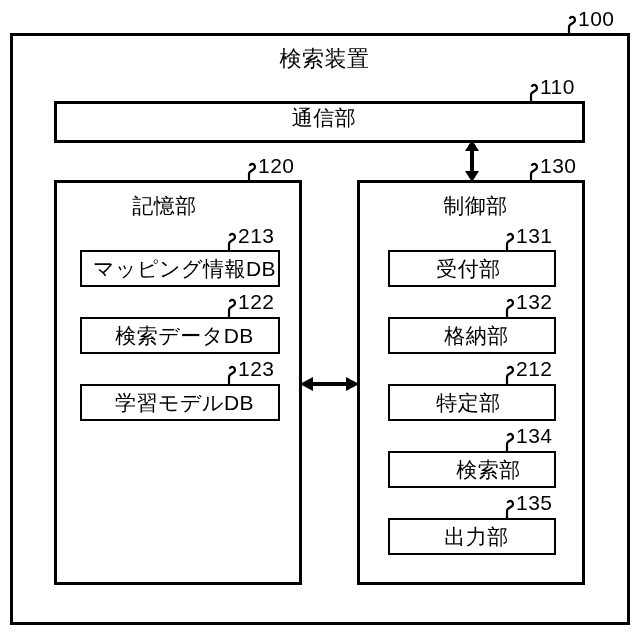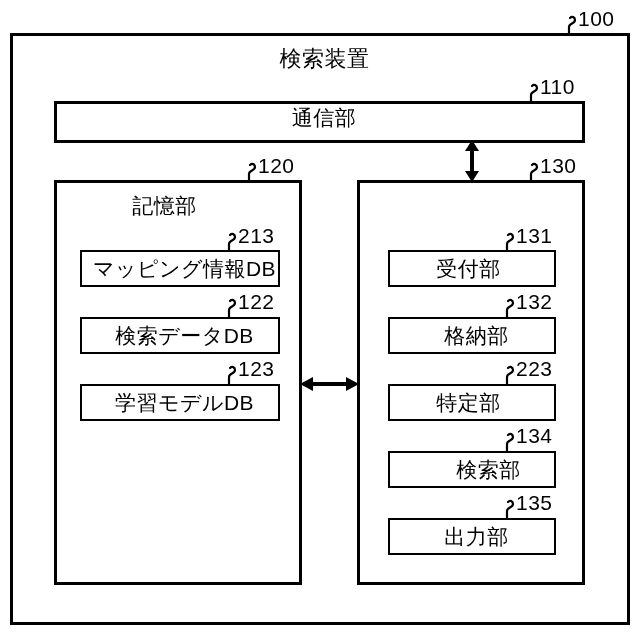--- a/index.html
+++ b/index.html
@@ -139,39 +139,40 @@
     <polygon points="0,12 13,5 13,19" fill="#000"></polygon>
     <polygon points="59,12 46,5 46,19" fill="#000"></polygon>
   </svg>
 
   <svg class="ref-hook" style="left:528px; top:162px; width:16px; height:20px;" viewBox="0 0 16 20">
     <path d="M3 19 L3 12 C3 8 9 9 9 5 C9 2 6 1 4 3" fill="none" stroke="#000" stroke-width="2.2" stroke-linecap="round"></path>
   </svg>
   <div class="ref" style="left:540px; top:155px;">130</div>
 
   <div class="box" style="left:357px; top:180px; width:228px; height:405px;"></div>
+  <div class="lbl box-title" style="left:357px; top:190px; width:228px; height:30px;">制御部</div>
 
   <svg class="ref-hook" style="left:504px; top:232px; width:16px; height:20px;" viewBox="0 0 16 20">
     <path d="M3 19 L3 12 C3 8 9 9 9 5 C9 2 6 1 4 3" fill="none" stroke="#000" stroke-width="2.2" stroke-linecap="round"></path>
   </svg>
   <div class="ref" style="left:516px; top:225px;">131</div>
   <div class="box thin" style="left:388px; top:250px; width:168px; height:37px;"></div>
   <div class="lbl inner-title" style="left:388px; top:250px; width:152px; height:37px;">受付部</div>
 
   <svg class="ref-hook" style="left:504px; top:298px; width:16px; height:20px;" viewBox="0 0 16 20">
     <path d="M3 19 L3 12 C3 8 9 9 9 5 C9 2 6 1 4 3" fill="none" stroke="#000" stroke-width="2.2" stroke-linecap="round"></path>
   </svg>
   <div class="ref" style="left:516px; top:291px;">132</div>
   <div class="box thin" style="left:388px; top:317px; width:168px; height:37px;"></div>
   <div class="lbl inner-title" style="left:388px; top:317px; width:168px; height:37px;">格納部</div>
 
   <svg class="ref-hook" style="left:504px; top:365px; width:16px; height:20px;" viewBox="0 0 16 20">
     <path d="M3 19 L3 12 C3 8 9 9 9 5 C9 2 6 1 4 3" fill="none" stroke="#000" stroke-width="2.2" stroke-linecap="round"></path>
   </svg>
-  <div class="ref" style="left:516px; top:358px;">223</div>
+  <div class="ref" style="left:516px; top:358px;">212</div>
   <div class="box thin" style="left:388px; top:384px; width:168px; height:37px;"></div>
   <div class="lbl inner-title" style="left:388px; top:384px; width:152px; height:37px;">特定部</div>
 
   <svg class="ref-hook" style="left:504px; top:432px; width:16px; height:20px;" viewBox="0 0 16 20">
     <path d="M3 19 L3 12 C3 8 9 9 9 5 C9 2 6 1 4 3" fill="none" stroke="#000" stroke-width="2.2" stroke-linecap="round"></path>
   </svg>
   <div class="ref" style="left:516px; top:425px;">134</div>
   <div class="box thin" style="left:388px; top:451px; width:168px; height:37px;"></div>
   <div class="lbl inner-title" style="left:388px; top:451px; width:192px; height:37px;">検索部</div>
 

